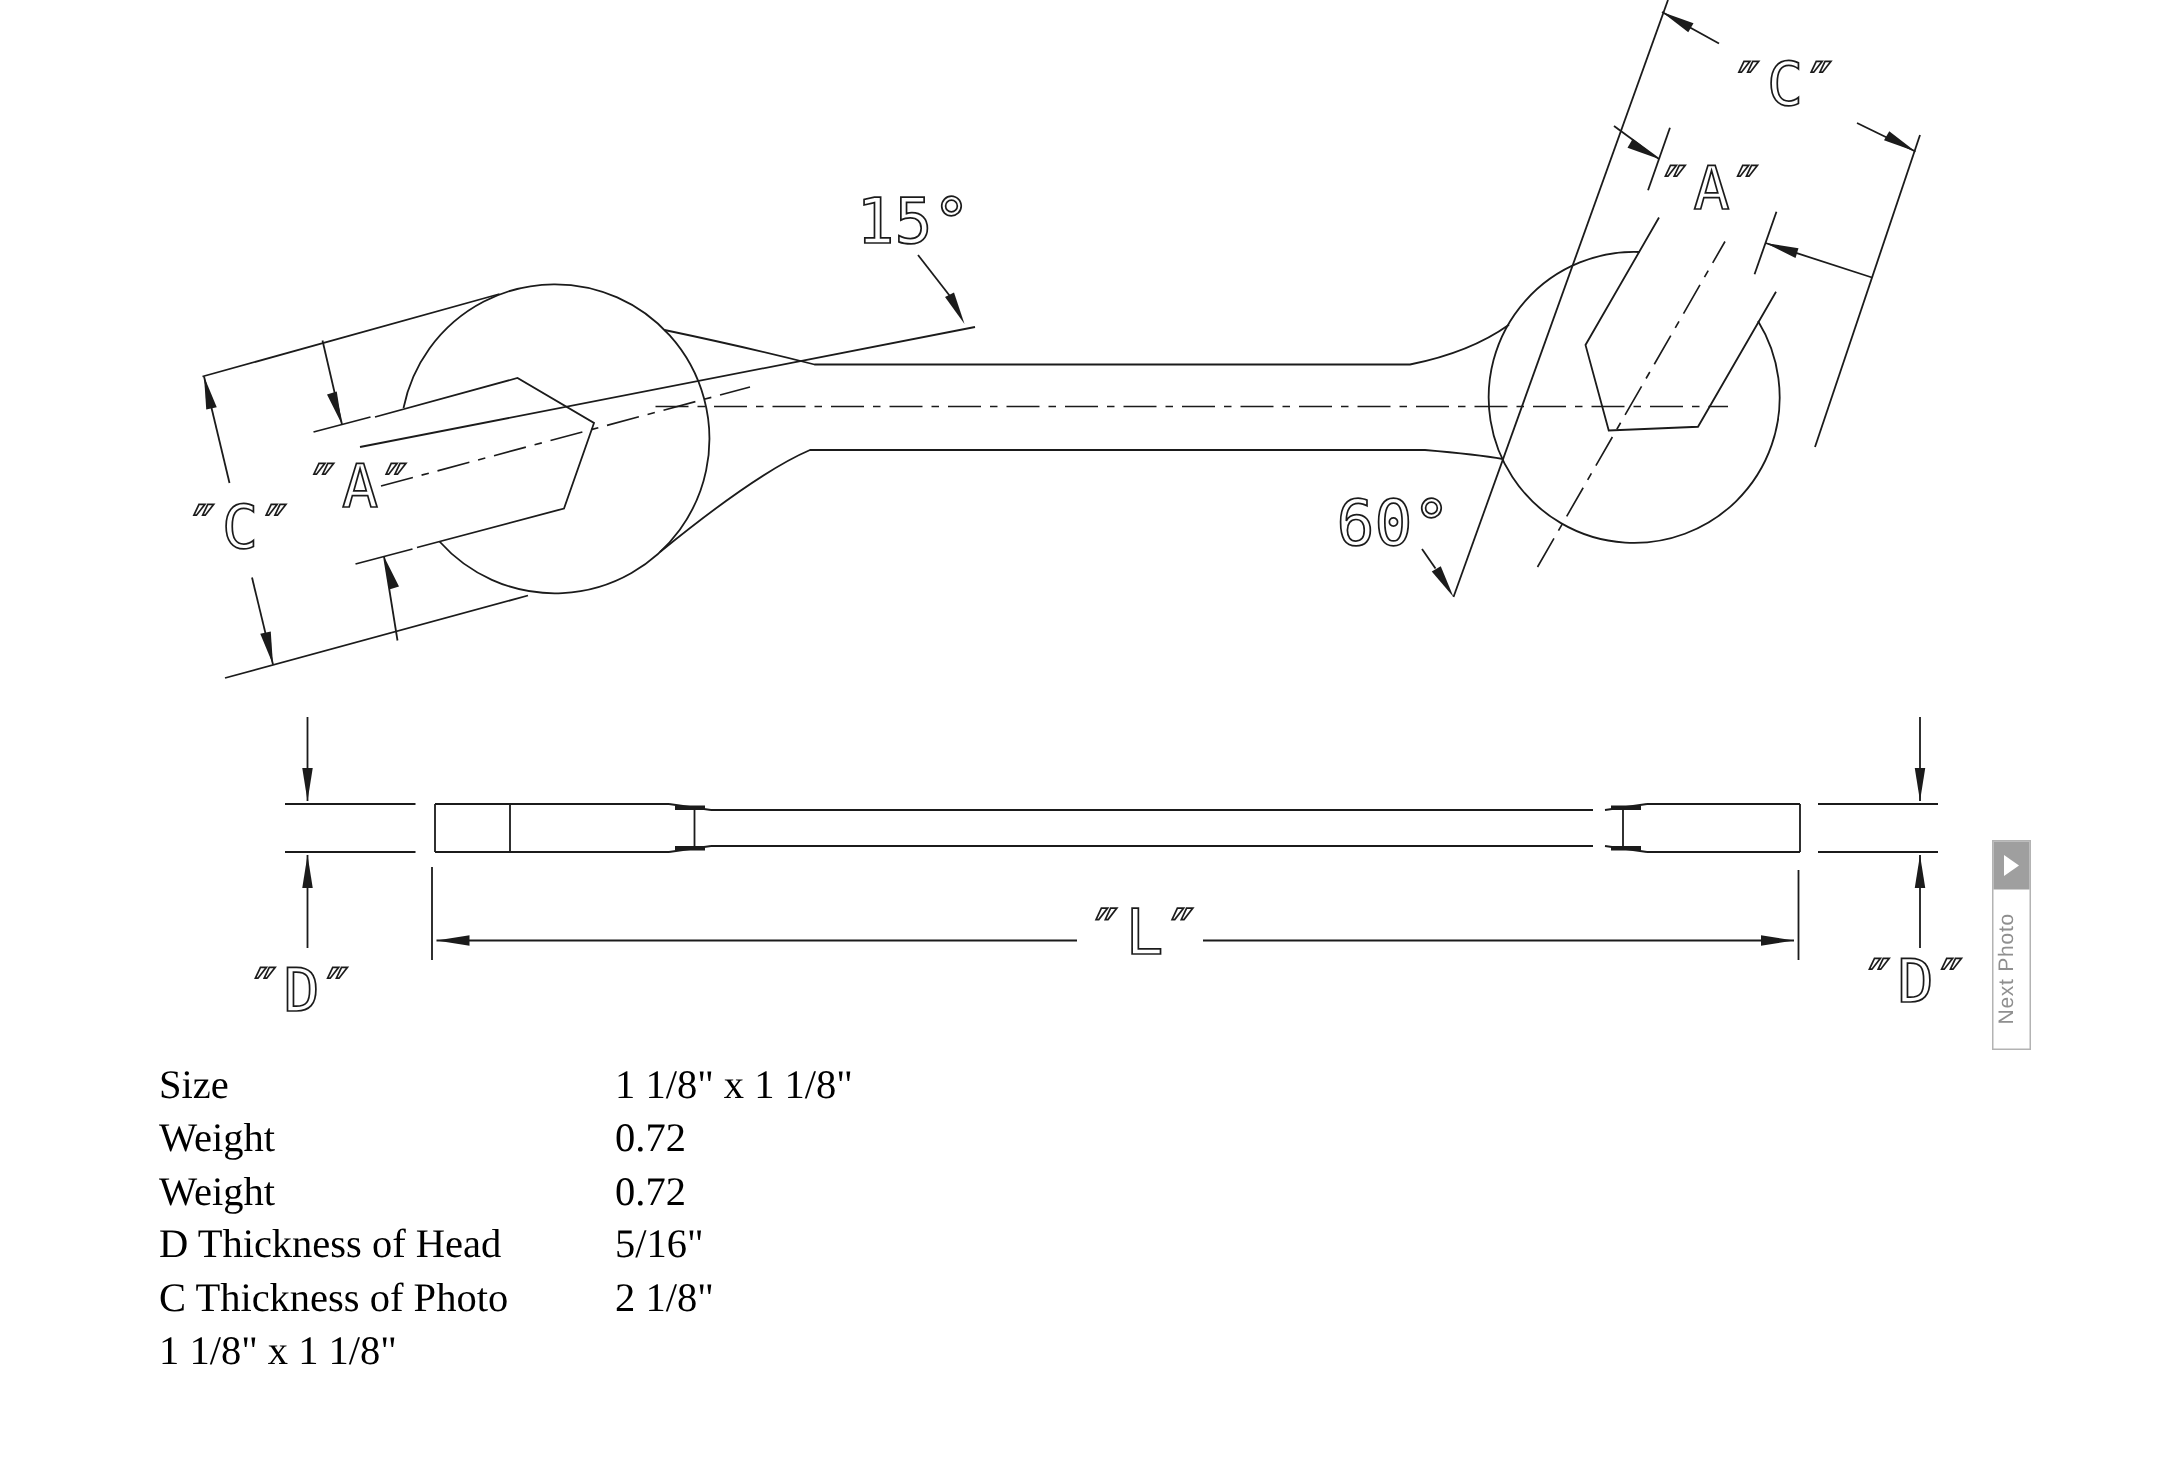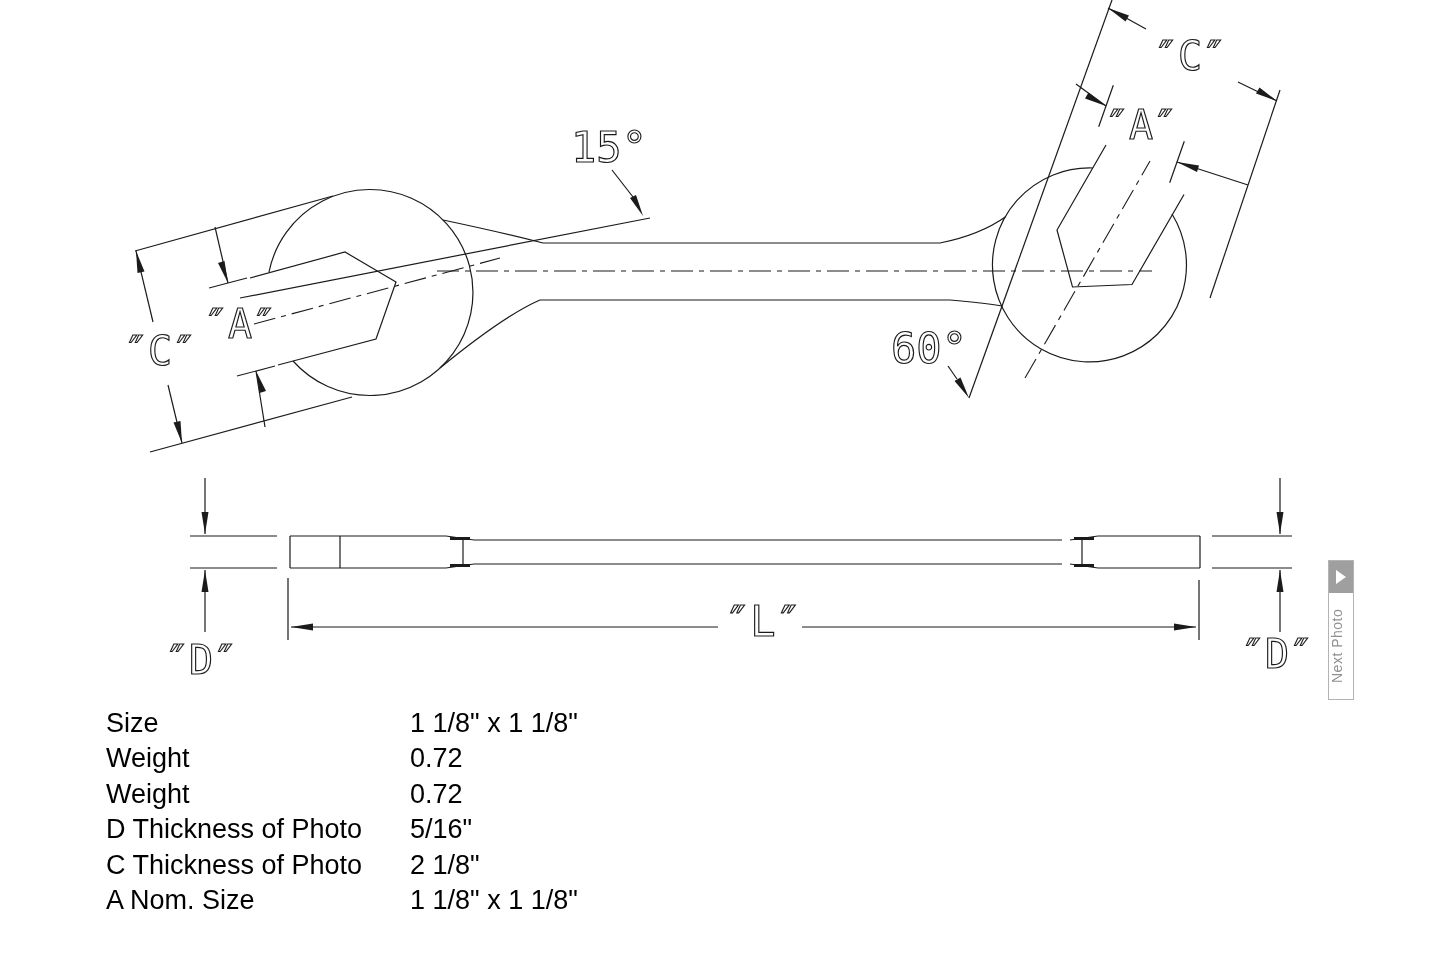--- a/index.html
+++ b/index.html
@@ -11,21 +11,21 @@
   .cad-line{stroke:#1b1b1b;stroke-width:1.2;fill:none;}
   .cad-thick{stroke:#1b1b1b;stroke-width:3;fill:none;}
   .cad-center{stroke:#1b1b1b;stroke-width:1.1;fill:none;stroke-dasharray:22 6 5 6;}
   .cad-arrow{fill:#1b1b1b;stroke:none;}
   .cad-text{
     font-family:"DejaVu Sans Mono", monospace;
     fill:none;stroke:#1b1b1b;stroke-width:1.15;
     text-anchor:middle;
   }
   
-  .spec-table{position:absolute;left:106px;top:708px;}
+  .spec-table{position:absolute;left:106px;top:708px;font-family:Liberation Serif, serif;}
   .spec-row{display:flex;height:35.4px;align-items:flex-start;}
   .spec-label{width:304px;font-size:27px;color:#000;}
   .spec-value{font-size:27px;color:#000;}
   
   .next-photo{
     position:absolute;left:1328px;top:560px;width:26px;height:140px;
     border:1px solid #b3b3b3;background:#ffffff;box-sizing:border-box;
     cursor:pointer;
   }
   .np-arrow-box{
@@ -171,24 +171,23 @@
   </div>
   <div class="spec-row">
     <div class="spec-label">Weight</div>
     <div class="spec-value">0.72</div>
   </div>
   <div class="spec-row">
     <div class="spec-label">Weight</div>
     <div class="spec-value">0.72</div>
   </div>
   <div class="spec-row">
-    <div class="spec-label">D Thickness of Photo</div>
+    <div class="spec-label">D Thickness of Head</div>
     <div class="spec-value">5/16"</div>
   </div>
   <div class="spec-row">
     <div class="spec-label">C Thickness of Photo</div>
     <div class="spec-value">2 1/8"</div>
   </div>
   <div class="spec-row">
-    <div class="spec-label">A Nom. Size</div>
     <div class="spec-value">1 1/8" x 1 1/8"</div>
   </div>
 </div>
 
 </body></html>

